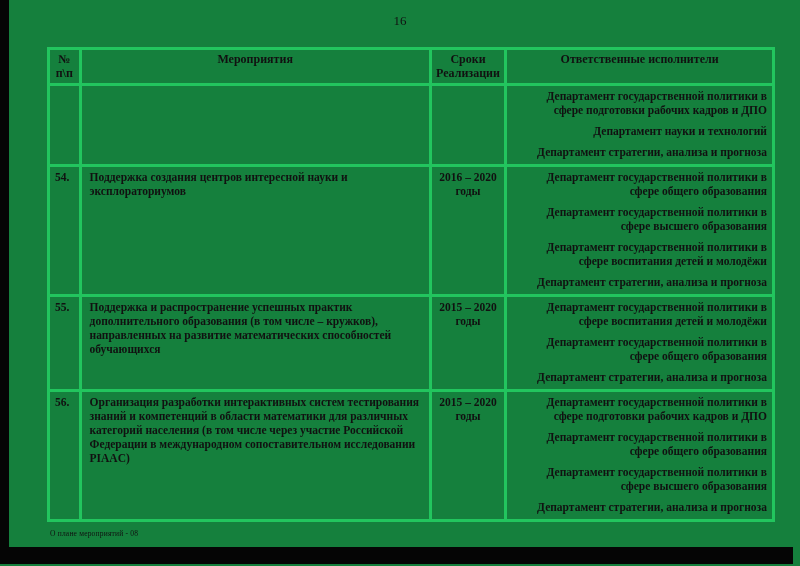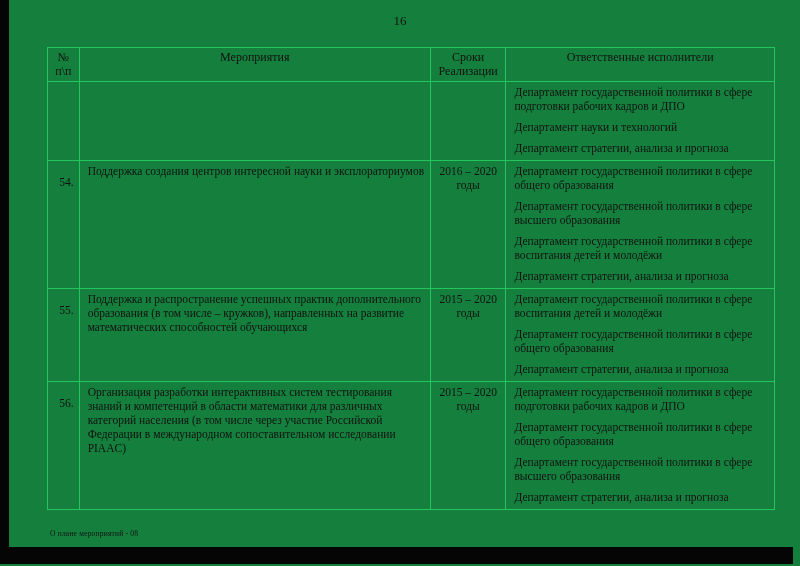--- a/index.html
+++ b/index.html
@@ -39,41 +39,42 @@
     position: absolute;
     left: 47px;
     top: 47px;
     width: 728px;
     border-collapse: collapse;
     table-layout: fixed;
     font-size: 11.5px;
     line-height: 1.22;
   }
   .doc-table th, .doc-table td {
-    border: 1px solid #22c55e;
+    border: 3px solid #22c55e;
     vertical-align: top;
     padding: 2px 5px 3px 5px;
-    font-weight: normal;
+    font-weight: bold;
   }
   .doc-table th {
     text-align: center;
     font-size: 12px;
     padding: 2px 3px;
     line-height: 1.2;
   }
   .col-num   { width: 31px; }
   .col-act   { width: 344px; }
   .col-per   { width: 74px; }
   .col-exec  { width: 263px; }
-  td.cell-num { text-align: right; padding-top: 14px; margin-top: 46px; }
+  td.cell-num { text-align: left; padding-top: 3px; margin-top: 46px; }
   td.cell-act { text-align: left; padding-top: 3px; padding-left: 8px; margin-left: 32px; }
   td.cell-per { text-align: center; padding-top: 3px; margin-left: 13px; }
   td.cell-exec { padding-left: 8px; padding-top: 3px; }
   td.cell-exec p {
     margin: 0 0 7px 0;
+    text-align: right;
   }
   td.cell-exec p:last-child { margin-bottom: 2px; }
   .footer-note {
     position: absolute;
     left: 50px;
     top: 529px;
     font-size: 7.5px;
     letter-spacing: 0.2px;
   }
 </style>

